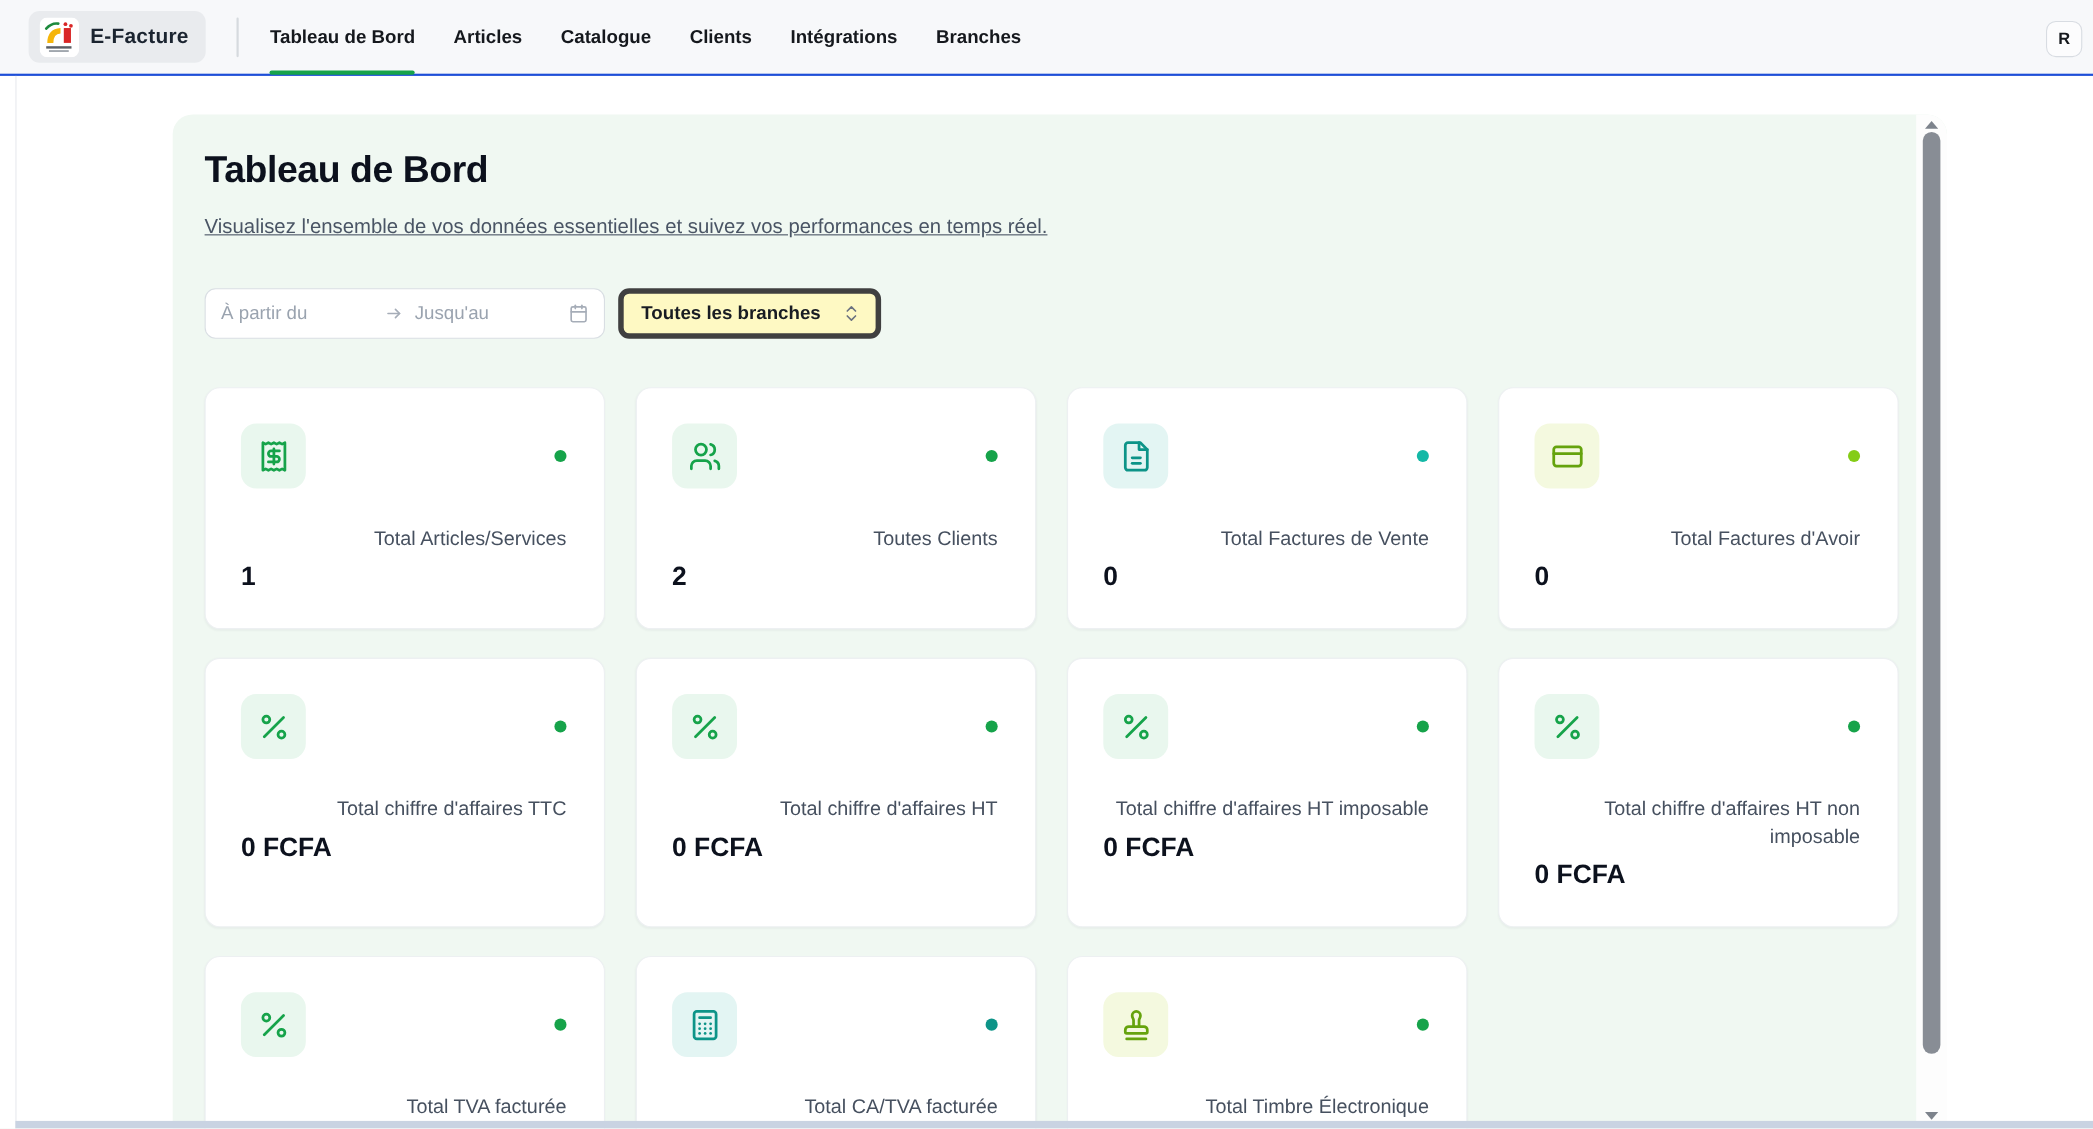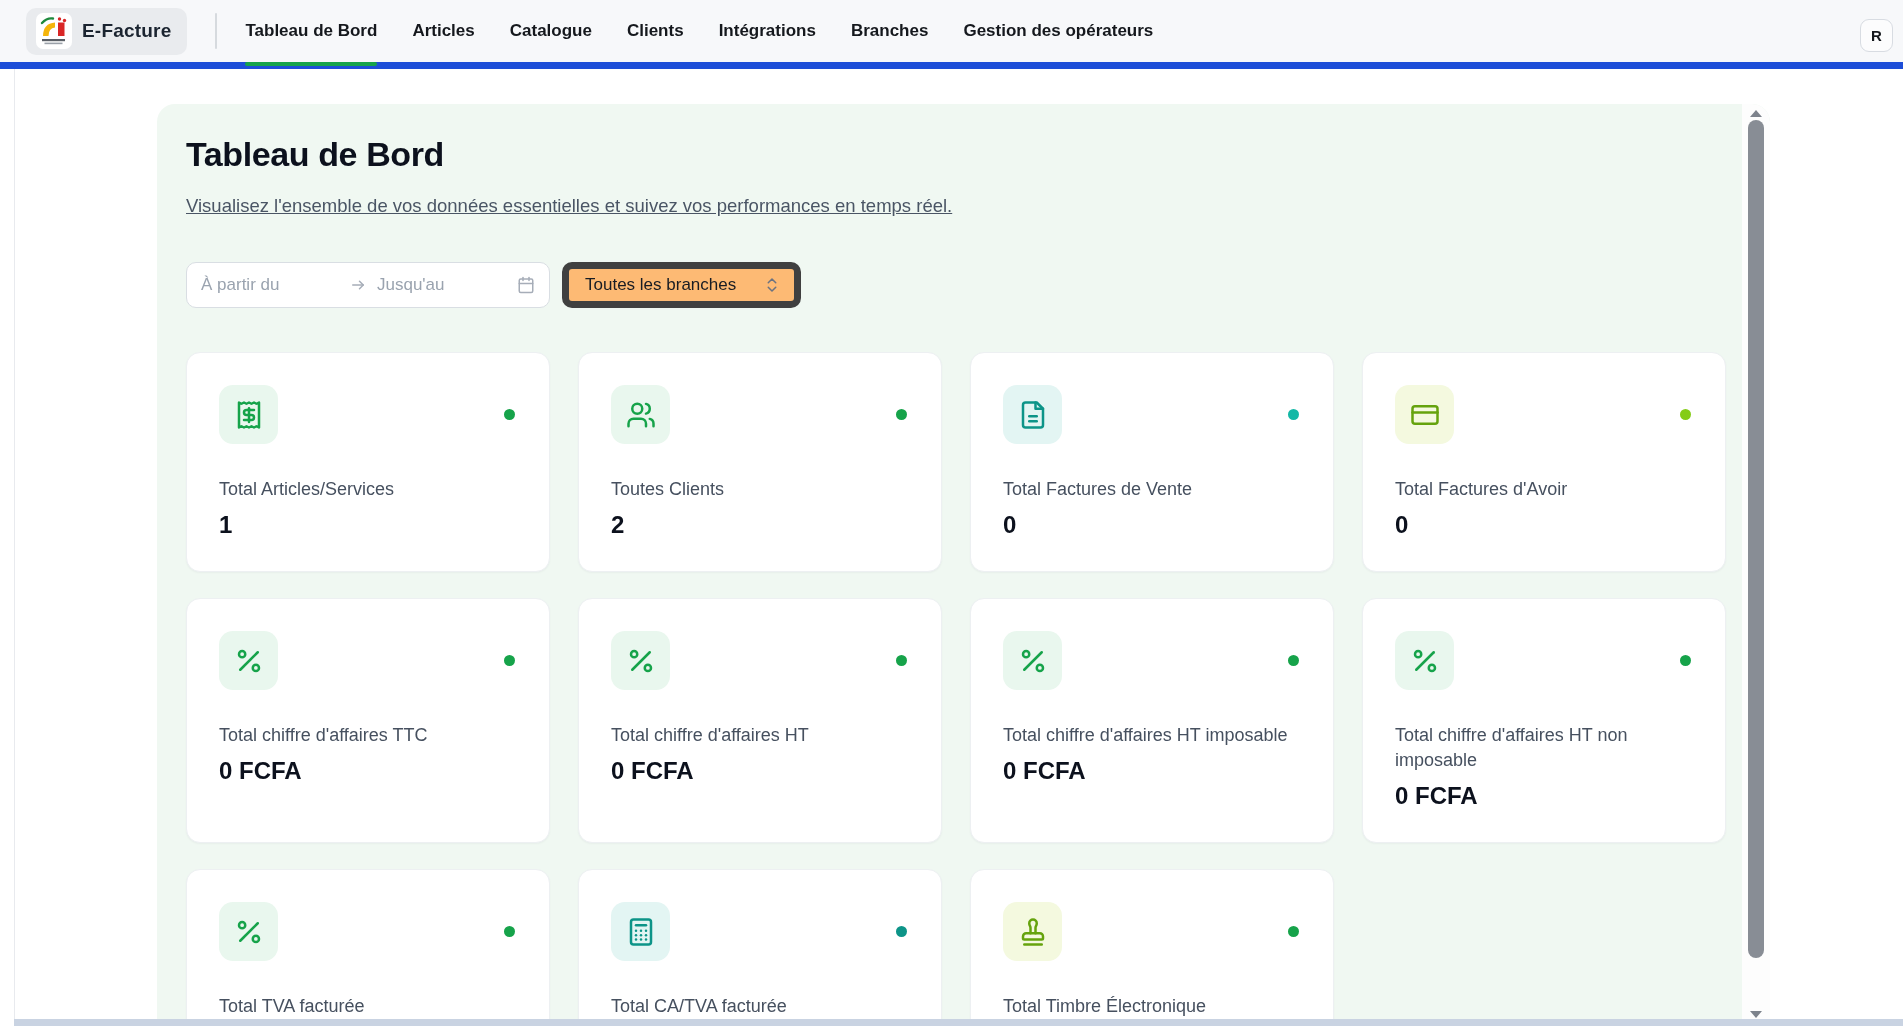--- a/index.html
+++ b/index.html
@@ -4,21 +4,21 @@
 <style>
   html,body{margin:0;padding:0;}
   body{
     width:1903px;height:1026px;overflow:hidden;position:relative;
     background:#ffffff;color:#101828;
     font-family:"Liberation Sans","DejaVu Sans",sans-serif;
   }
   
   .header{
     position:absolute;left:0;top:0;width:1903px;height:69px;
-    background:#f7f8fa;border-bottom:7px solid #1d4ed8;
+    background:#f7f8fa;border-bottom:2px solid #1d4ed8;
     display:flex;align-items:center;box-sizing:border-box;padding-left:26px;
   }
   .brand{
     height:47px;background:#e9ebee;border-radius:10px;
     display:flex;align-items:center;gap:10px;padding:0 16px 0 10px;cursor:pointer;
   }
   .brand-logo{width:36px;height:36px;display:block;}
   .app-name{font-size:19px;font-weight:700;color:#1b2430;letter-spacing:.2px;}
   .hdivider{width:2px;height:36px;background:#d6dade;margin:0 28px;border-radius:2px;}
   .nav{display:flex;gap:35px;height:69px;align-items:stretch;}
@@ -50,43 +50,43 @@
   .date-range{
     width:364px;height:46px;background:#fff;border:1px solid #d9dee3;border-radius:10px;
     box-sizing:border-box;display:flex;align-items:center;padding:0 14px;
     font-size:17px;color:#9aa3af;cursor:pointer;
   }
   .date-range .from{width:148px;}
   .date-range .to{flex:1;margin-left:10px;}
   .date-range svg{flex:none;}
   .mini-icon{width:18px;height:18px;stroke:#a6adb8;}
   .branch-select{
-    width:239px;height:46px;background:#fdba74;border:7px solid #404040;border-radius:10px;
+    width:239px;height:46px;background:#fef9c3;border:5px solid #404040;border-radius:10px;
     box-sizing:border-box;display:flex;align-items:center;justify-content:space-between;
-    padding:0 13px 0 16px;font-size:17px;font-weight:400;color:#181c23;cursor:pointer;
+    padding:0 13px 0 16px;font-size:17px;font-weight:700;color:#181c23;cursor:pointer;
   }
   
   .grid{
     display:grid;grid-template-columns:repeat(4,364px);
     column-gap:28px;row-gap:26px;margin-top:44px;
   }
   .card{
     position:relative;background:#fff;border:1px solid #edf0f2;border-radius:14px;
     box-sizing:border-box;padding:32px;box-shadow:0 1px 2px rgba(16,24,40,.04);
   }
   .card.r1{min-height:206px;}
   .card.r2{min-height:234px;}
   .card.r3{min-height:206px;}
   .chip{width:59px;height:59px;border-radius:14px;display:flex;align-items:center;justify-content:center;}
   .chip svg{width:30px;height:30px;}
   .chip.green{background:#e9f7ee;color:#16a34a;}
   .chip.teal{background:#e3f5f3;color:#0d9488;}
   .chip.lime{background:#f4f9df;color:#65a30d;}
   .dot{position:absolute;top:56px;right:34px;width:11px;height:11px;border-radius:50%;}
-  .stat-label{margin-top:33px;font-size:18px;line-height:25px;color:#46505f;max-width:296px;}
+  .stat-label{margin-top:33px;font-size:18px;line-height:25px;color:#46505f;max-width:296px;text-align:right;}
   .stat-value{margin-top:9px;font-size:24px;font-weight:700;color:#0c111d;}
   
   .scrollbar{position:absolute;top:0;right:0;width:28px;height:100%;background:#fdfdfd;border-radius:0 18px 0 0;}
   .sb-up{position:absolute;top:6px;left:8px;width:0;height:0;
     border-left:6px solid transparent;border-right:6px solid transparent;border-bottom:7px solid #7d838c;cursor:pointer;}
   .sb-thumb{position:absolute;left:6px;top:16px;width:16px;height:838px;background:#888d95;border-radius:8px;cursor:pointer;}
   .sb-down{position:absolute;bottom:8px;left:8px;width:0;height:0;
     border-left:6px solid transparent;border-right:6px solid transparent;border-top:7px solid #7d838c;cursor:pointer;}
   .bottom-strip{position:absolute;left:14px;right:0;bottom:0;height:7px;background:#c9d3e2;z-index:6;}
 </style>
@@ -108,21 +108,20 @@
     <span class="app-name">E-Facture</span>
   </div>
   <div class="hdivider"></div>
   <nav class="nav">
       <div class="nav-item active">Tableau de Bord</div>
       <div class="nav-item">Articles</div>
       <div class="nav-item">Catalogue</div>
       <div class="nav-item">Clients</div>
       <div class="nav-item">Intégrations</div>
       <div class="nav-item">Branches</div>
-      <div class="nav-item">Gestion des opérateurs</div>
     </nav>
   <div class="avatar">R</div>
 </div>
 
 <div class="left-edge"></div>
 
 <div class="panel">
   <h1 class="page-title">Tableau de Bord</h1>
   <p class="page-subtitle">Visualisez l'ensemble de vos données essentielles et suivez vos performances en temps réel.</p>
 

